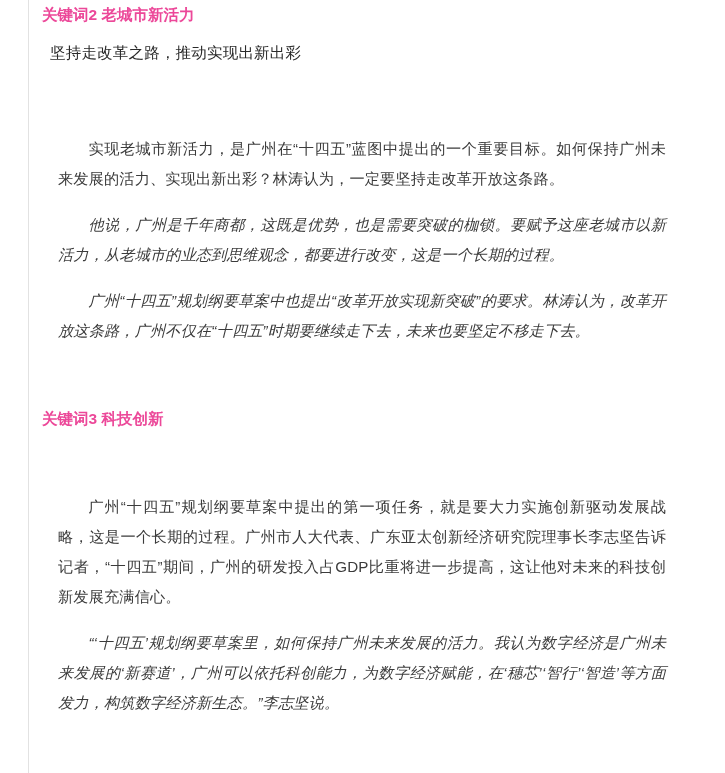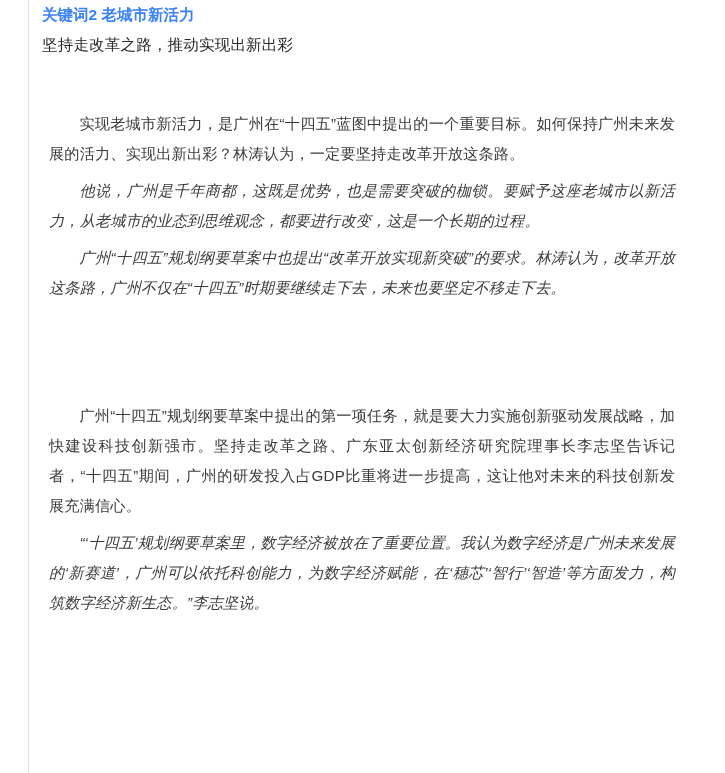--- a/index.html
+++ b/index.html
@@ -32,37 +32,37 @@
   }
   .content {
     position: absolute;
     left: 42px;
     top: 0;
     width: 640px;
   }
   .section-key {
     font-size: 15.5px;
     font-weight: bold;
-    color: #3b82f6;
+    color: #ec4899;
     line-height: 30px;
     margin: 0;
   }
   .section-sub {
     font-size: 15.5px;
     color: #2a2a2a;
     line-height: 30px;
-    margin: 0;
+    margin: 8px;
     letter-spacing: 0.2px;
   }
   .gap-lg { height: 42px; }
   .para {
     font-size: 15.2px;
     color: #3b3b3b;
     line-height: 30px;
-    margin: 7px;
+    margin: 16px;
     text-align: justify;
     text-justify: inter-ideograph;
     letter-spacing: 0.15px;
   }
   .para.indent {
     text-indent: 2em;
     font-style: italic;
   }
   .para.firstpara {
     text-indent: 2em;
@@ -84,21 +84,22 @@
       <div class="gap-lg"></div>
 
       <p class="para firstpara">实现老城市新活力，是广州在“十四五”蓝图中提出的一个重要目标。如何保持广州未来发展的活力、实现出新出彩？林涛认为，一定要坚持走改革开放这条路。</p>
       <p class="para indent">他说，广州是千年商都，这既是优势，也是需要突破的枷锁。要赋予这座老城市以新活力，从老城市的业态到思维观念，都要进行改变，这是一个长期的过程。</p>
       <p class="para indent">广州“十四五”规划纲要草案中也提出“改革开放实现新突破”的要求。林涛认为，改革开放这条路，广州不仅在“十四五”时期要继续走下去，未来也要坚定不移走下去。</p>
     </div>
 
     <div class="gap-lg"></div>
 
     <div>
+      <p class="section-key">关键词3 科技创新</p>
 
       <div class="gap-lg"></div>
 
-      <p class="para firstpara">广州“十四五”规划纲要草案中提出的第一项任务，就是要大力实施创新驱动发展战略，加快建设科技创新强市。坚持走改革之路、广东亚太创新经济研究院理事长李志坚告诉记者，“十四五”期间，广州的研发投入占GDP比重将进一步提高，这让他对未来的科技创新发展充满信心。</p>
-      <p class="para indent">“‘十四五’规划纲要草案里，数字经济被放在了重要位置。我认为数字经济是广州未来发展的‘新赛道’，广州可以依托科创能力，为数字经济赋能，在‘穗芯’‘智行’‘智造’等方面发力，构筑数字经济新生态。”李志坚说。</p>
+      <p class="para firstpara">广州“十四五”规划纲要草案中提出的第一项任务，就是要大力实施创新驱动发展战略，这是一个长期的过程。广州市人大代表、广东亚太创新经济研究院理事长李志坚告诉记者，“十四五”期间，广州的研发投入占GDP比重将进一步提高，这让他对未来的科技创新发展充满信心。</p>
+      <p class="para indent">“‘十四五’规划纲要草案里，如何保持广州未来发展的活力。我认为数字经济是广州未来发展的‘新赛道’，广州可以依托科创能力，为数字经济赋能，在‘穗芯’‘智行’‘智造’等方面发力，构筑数字经济新生态。”李志坚说。</p>
     </div>
 
   </div>
 </div>
 
 </body></html>

